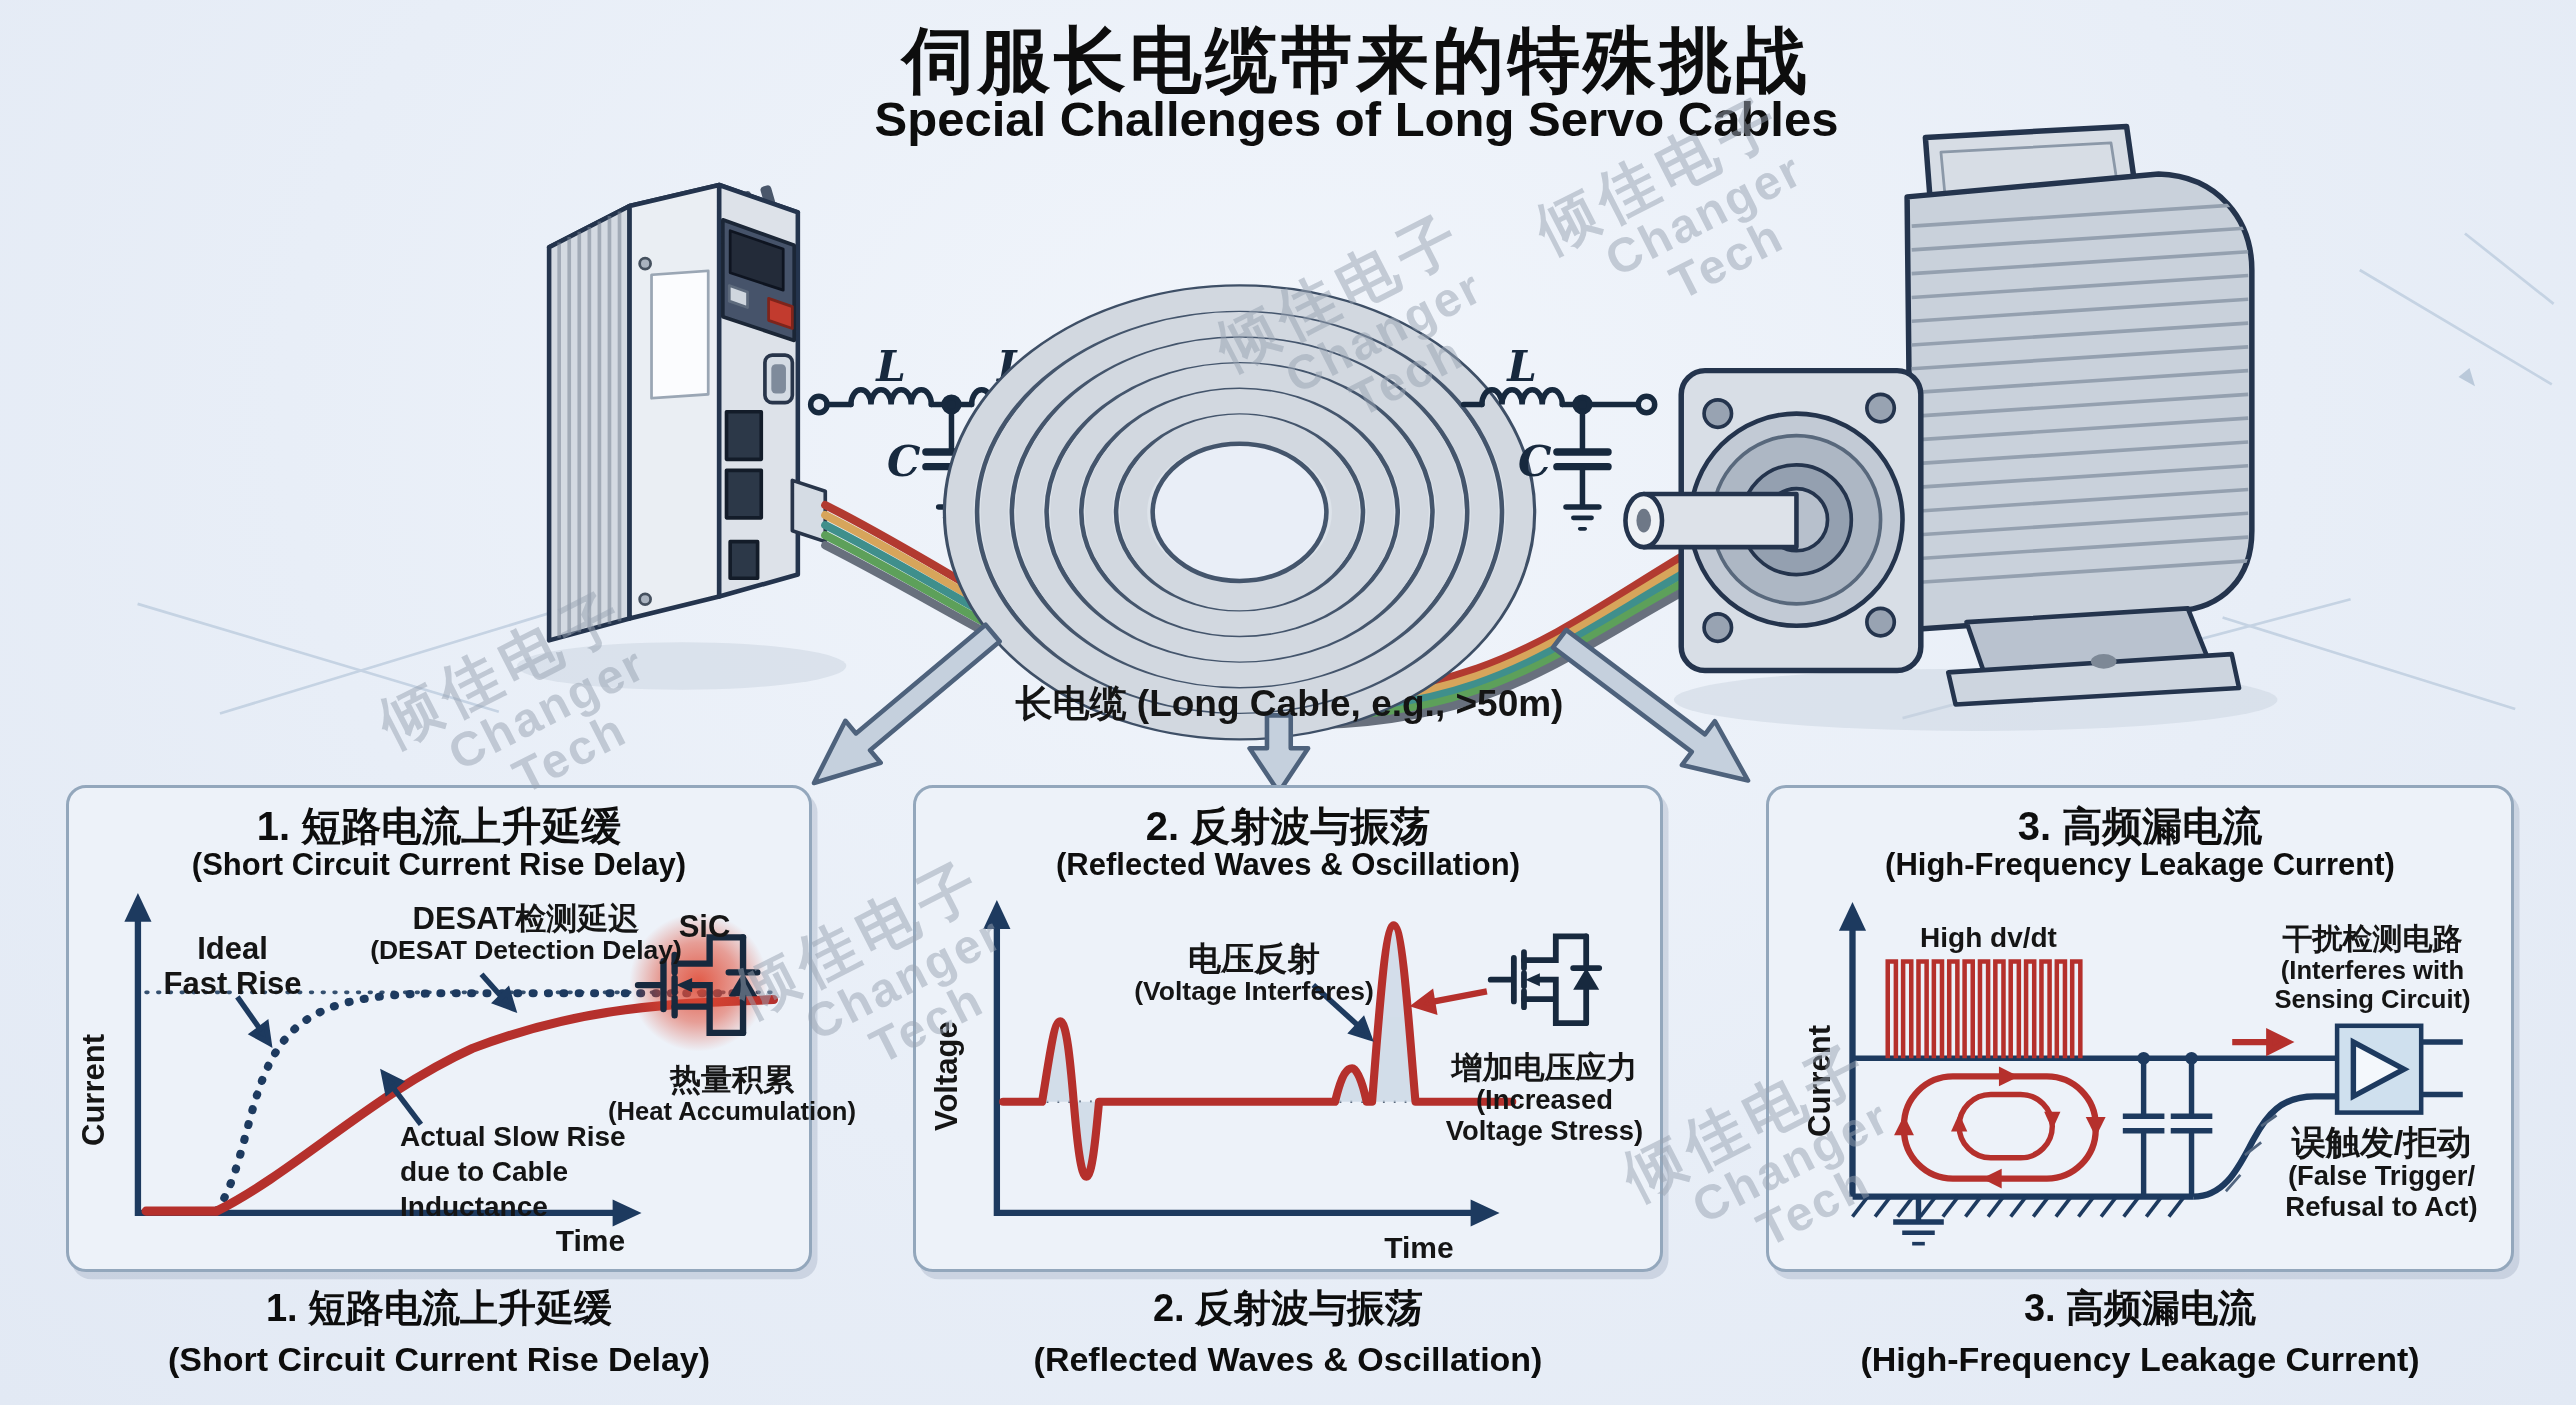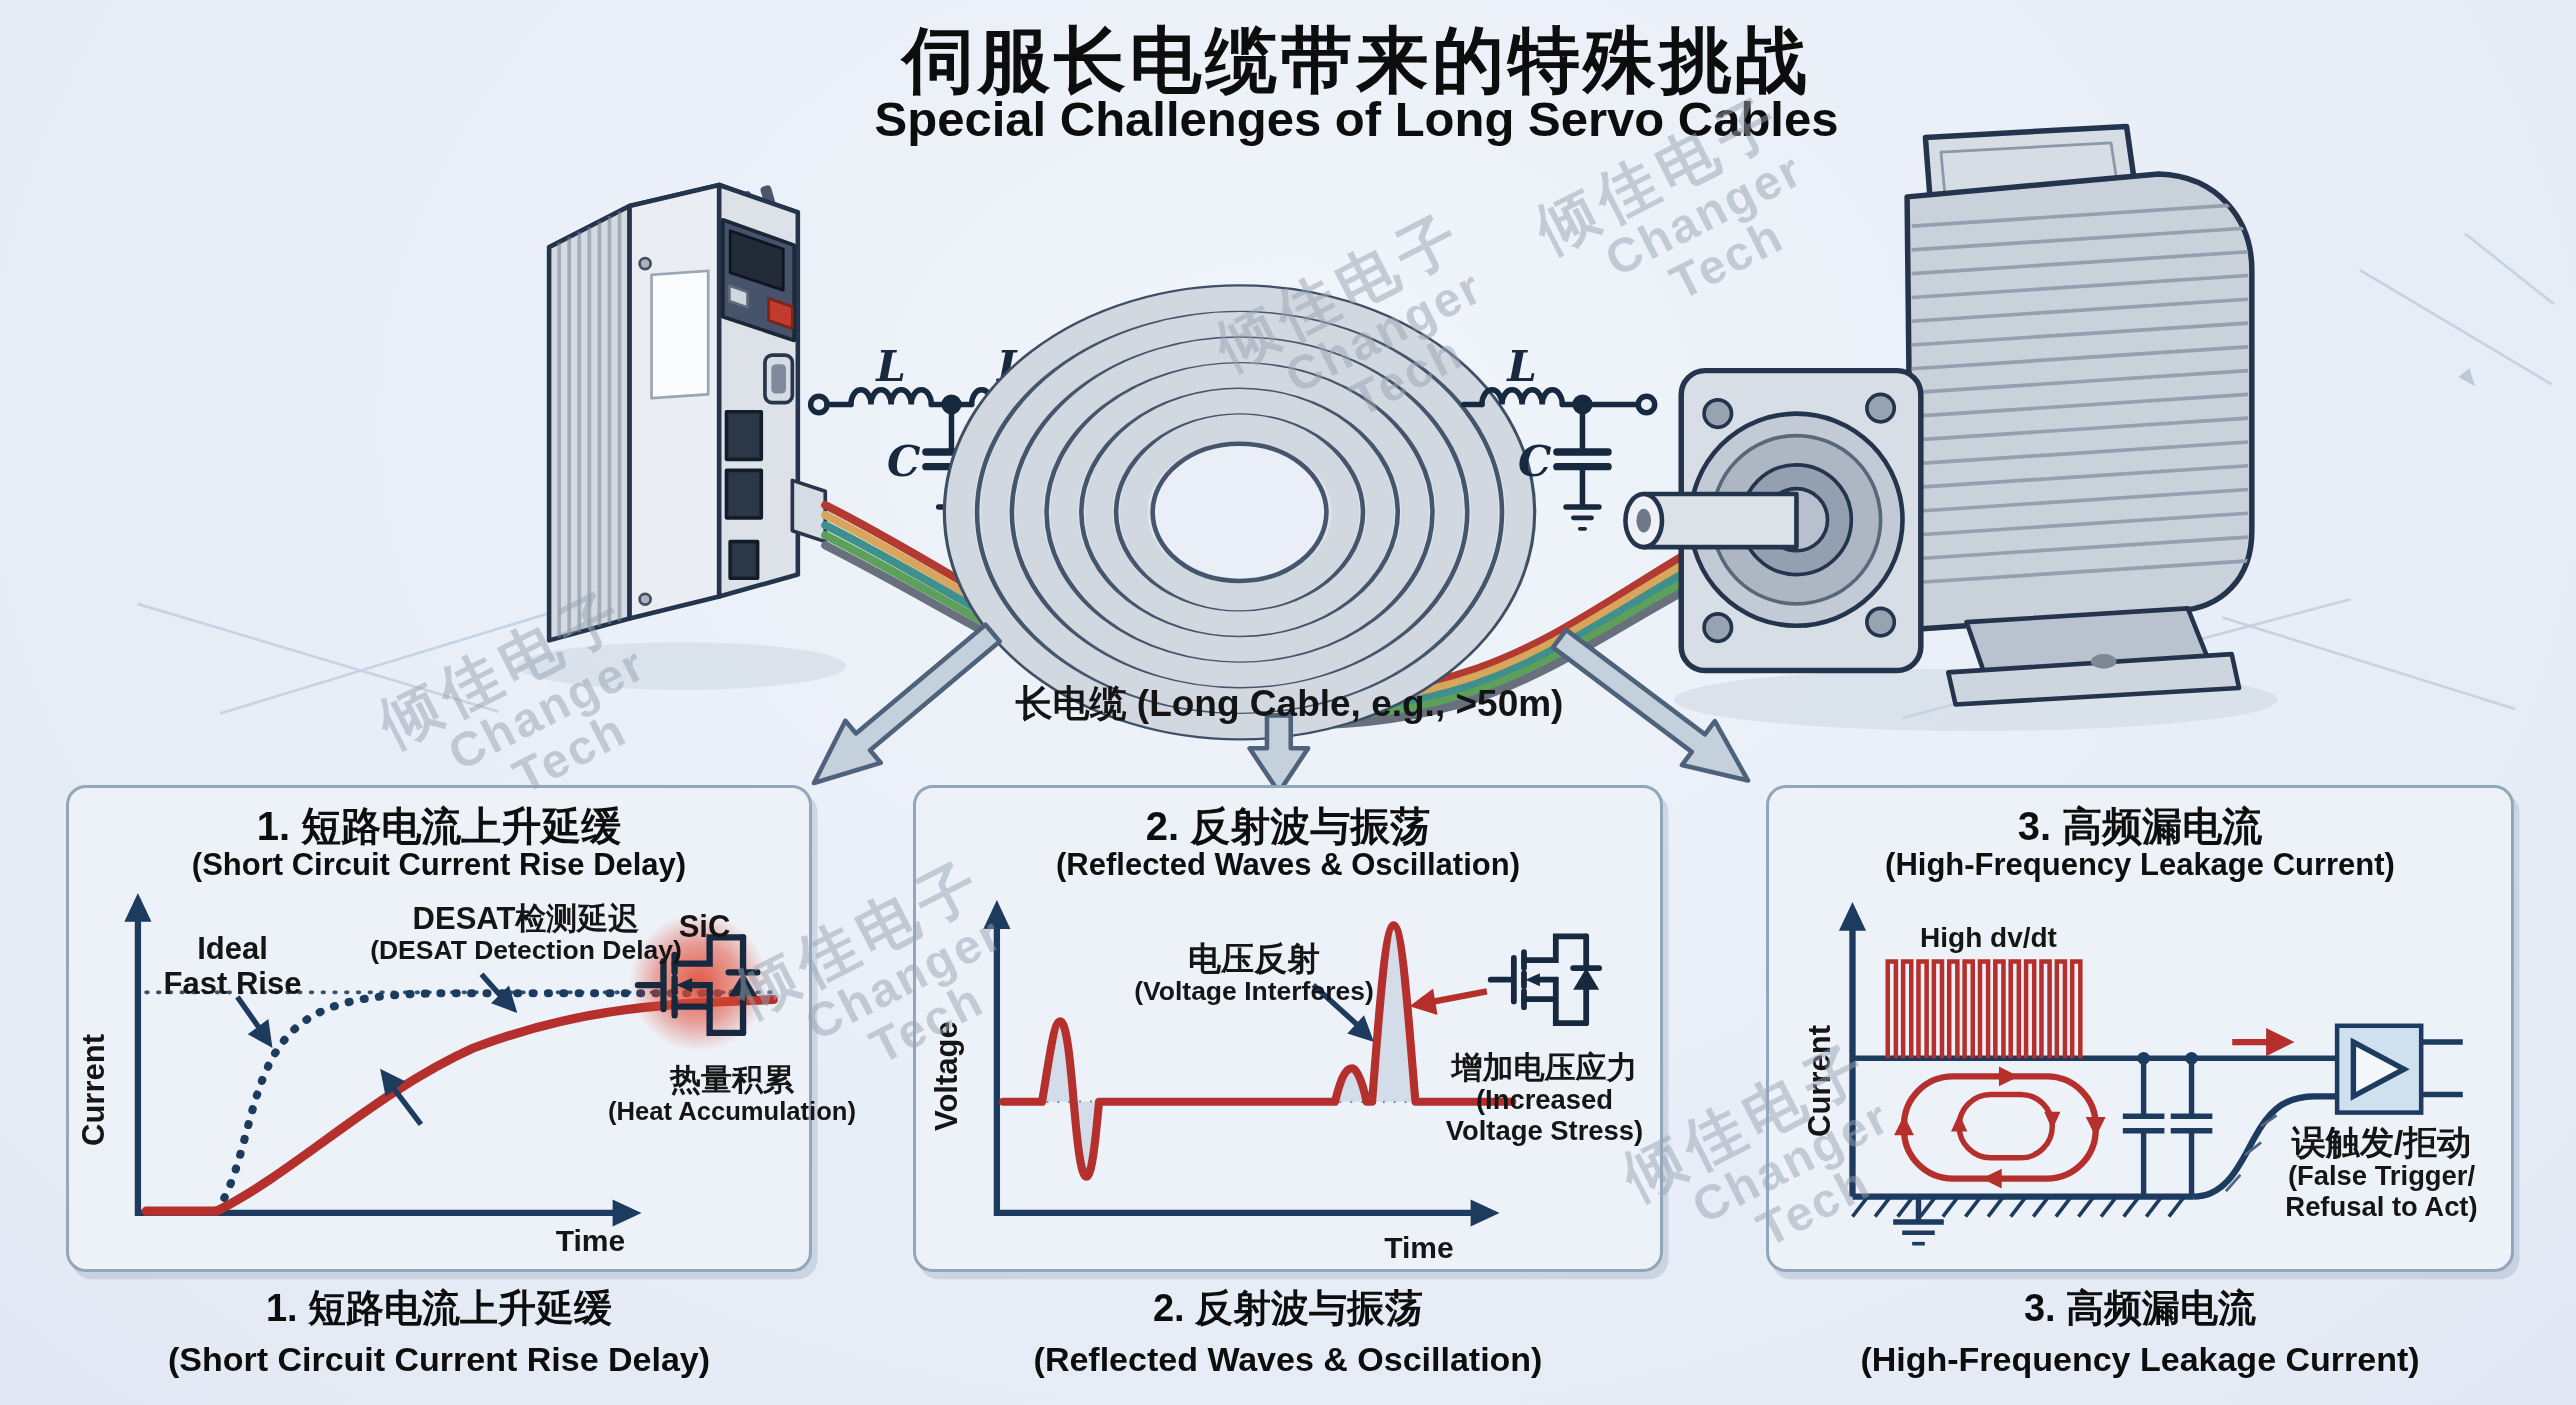--- a/index.html
+++ b/index.html
@@ -296,20 +296,24 @@
     </div>
     <div class="lbl ctr" style="left:274px;top:113px;width:366px;">
       <span style="font-size:31px;">DESAT检测延迟</span>
       <span style="font-size:26.5px;font-weight:600;">(DESAT Detection Delay)</span>
     </div>
     <div class="lbl ctr" style="left:585px;top:121px;width:101px;font-size:31px;">SiC</div>
     <div class="lbl ctr" style="left:512px;top:274px;width:302px;">
       <span style="font-size:31px;">热量积累</span>
       <span style="font-size:25.6px;font-weight:600;">(Heat Accumulation)</span>
     </div>
+    <div class="lbl" style="left:331px;top:331px;width:316px;font-size:28px;font-weight:600;line-height:1.25;">
+      <span>Actual Slow Rise</span>
+      <span>due to Cable Inductance</span>
+    </div>
     <div class="lbl ctr" style="left:462px;top:436px;width:119px;font-size:30px;font-weight:600;">Time</div>
   </div>
 
   <div class="panel" style="left:913px;width:750px;">
     <svg viewBox="0 0 820 532">
       <g>
         <path d="M88,148 V470 H620" stroke="#1d3a5f" stroke-width="7" fill="none"></path>
         <polygon points="88,124 73,156 103,156" fill="#1d3a5f"></polygon>
         <polygon points="644,470 612,455 612,485" fill="#1d3a5f"></polygon>
       </g>
@@ -413,20 +417,25 @@
       <g>
         <rect x="627" y="263" width="93" height="96" fill="#cfe0ee" stroke="#1d3a5f" stroke-width="5"></rect>
         <polygon points="645,281 645,341 701,311" fill="#f4f8fc" stroke="#1d3a5f" stroke-width="6"></polygon>
         <path d="M720,281 H766 M720,339 H766" stroke="#1d3a5f" stroke-width="6" fill="none"></path>
       </g>
     </svg>
     <div class="abs ctr p-title-zh">3. 高频漏电流</div>
     <div class="abs ctr p-title-en">(High-Frequency Leakage Current)</div>
     <div class="vt" style="left:33px;top:183px;height:220px;font-size:31px;">Current</div>
     <div class="lbl ctr" style="left:128px;top:134px;width:183px;font-size:28px;font-weight:600;">High dv/dt</div>
+    <div class="lbl ctr" style="left:480px;top:134px;width:247px;">
+      <span style="font-size:30px;">干扰检测电路</span>
+      <span style="font-size:25.6px;font-weight:600;">(Interferes with</span>
+      <span style="font-size:25.6px;font-weight:600;">Sensing Circuit)</span>
+    </div>
     <div class="lbl ctr" style="left:489px;top:335px;width:247px;">
       <span style="font-size:34px;">误触发/拒动</span>
       <span style="font-size:27.4px;font-weight:600;">(False Trigger/</span>
       <span style="font-size:27.4px;font-weight:600;">Refusal to Act)</span>
     </div>
   </div>
 
   <div class="caption" style="left:66px;width:746px;">
     <div class="cap-zh">1. 短路电流上升延缓</div>
     <div class="cap-en">(Short Circuit Current Rise Delay)</div>

